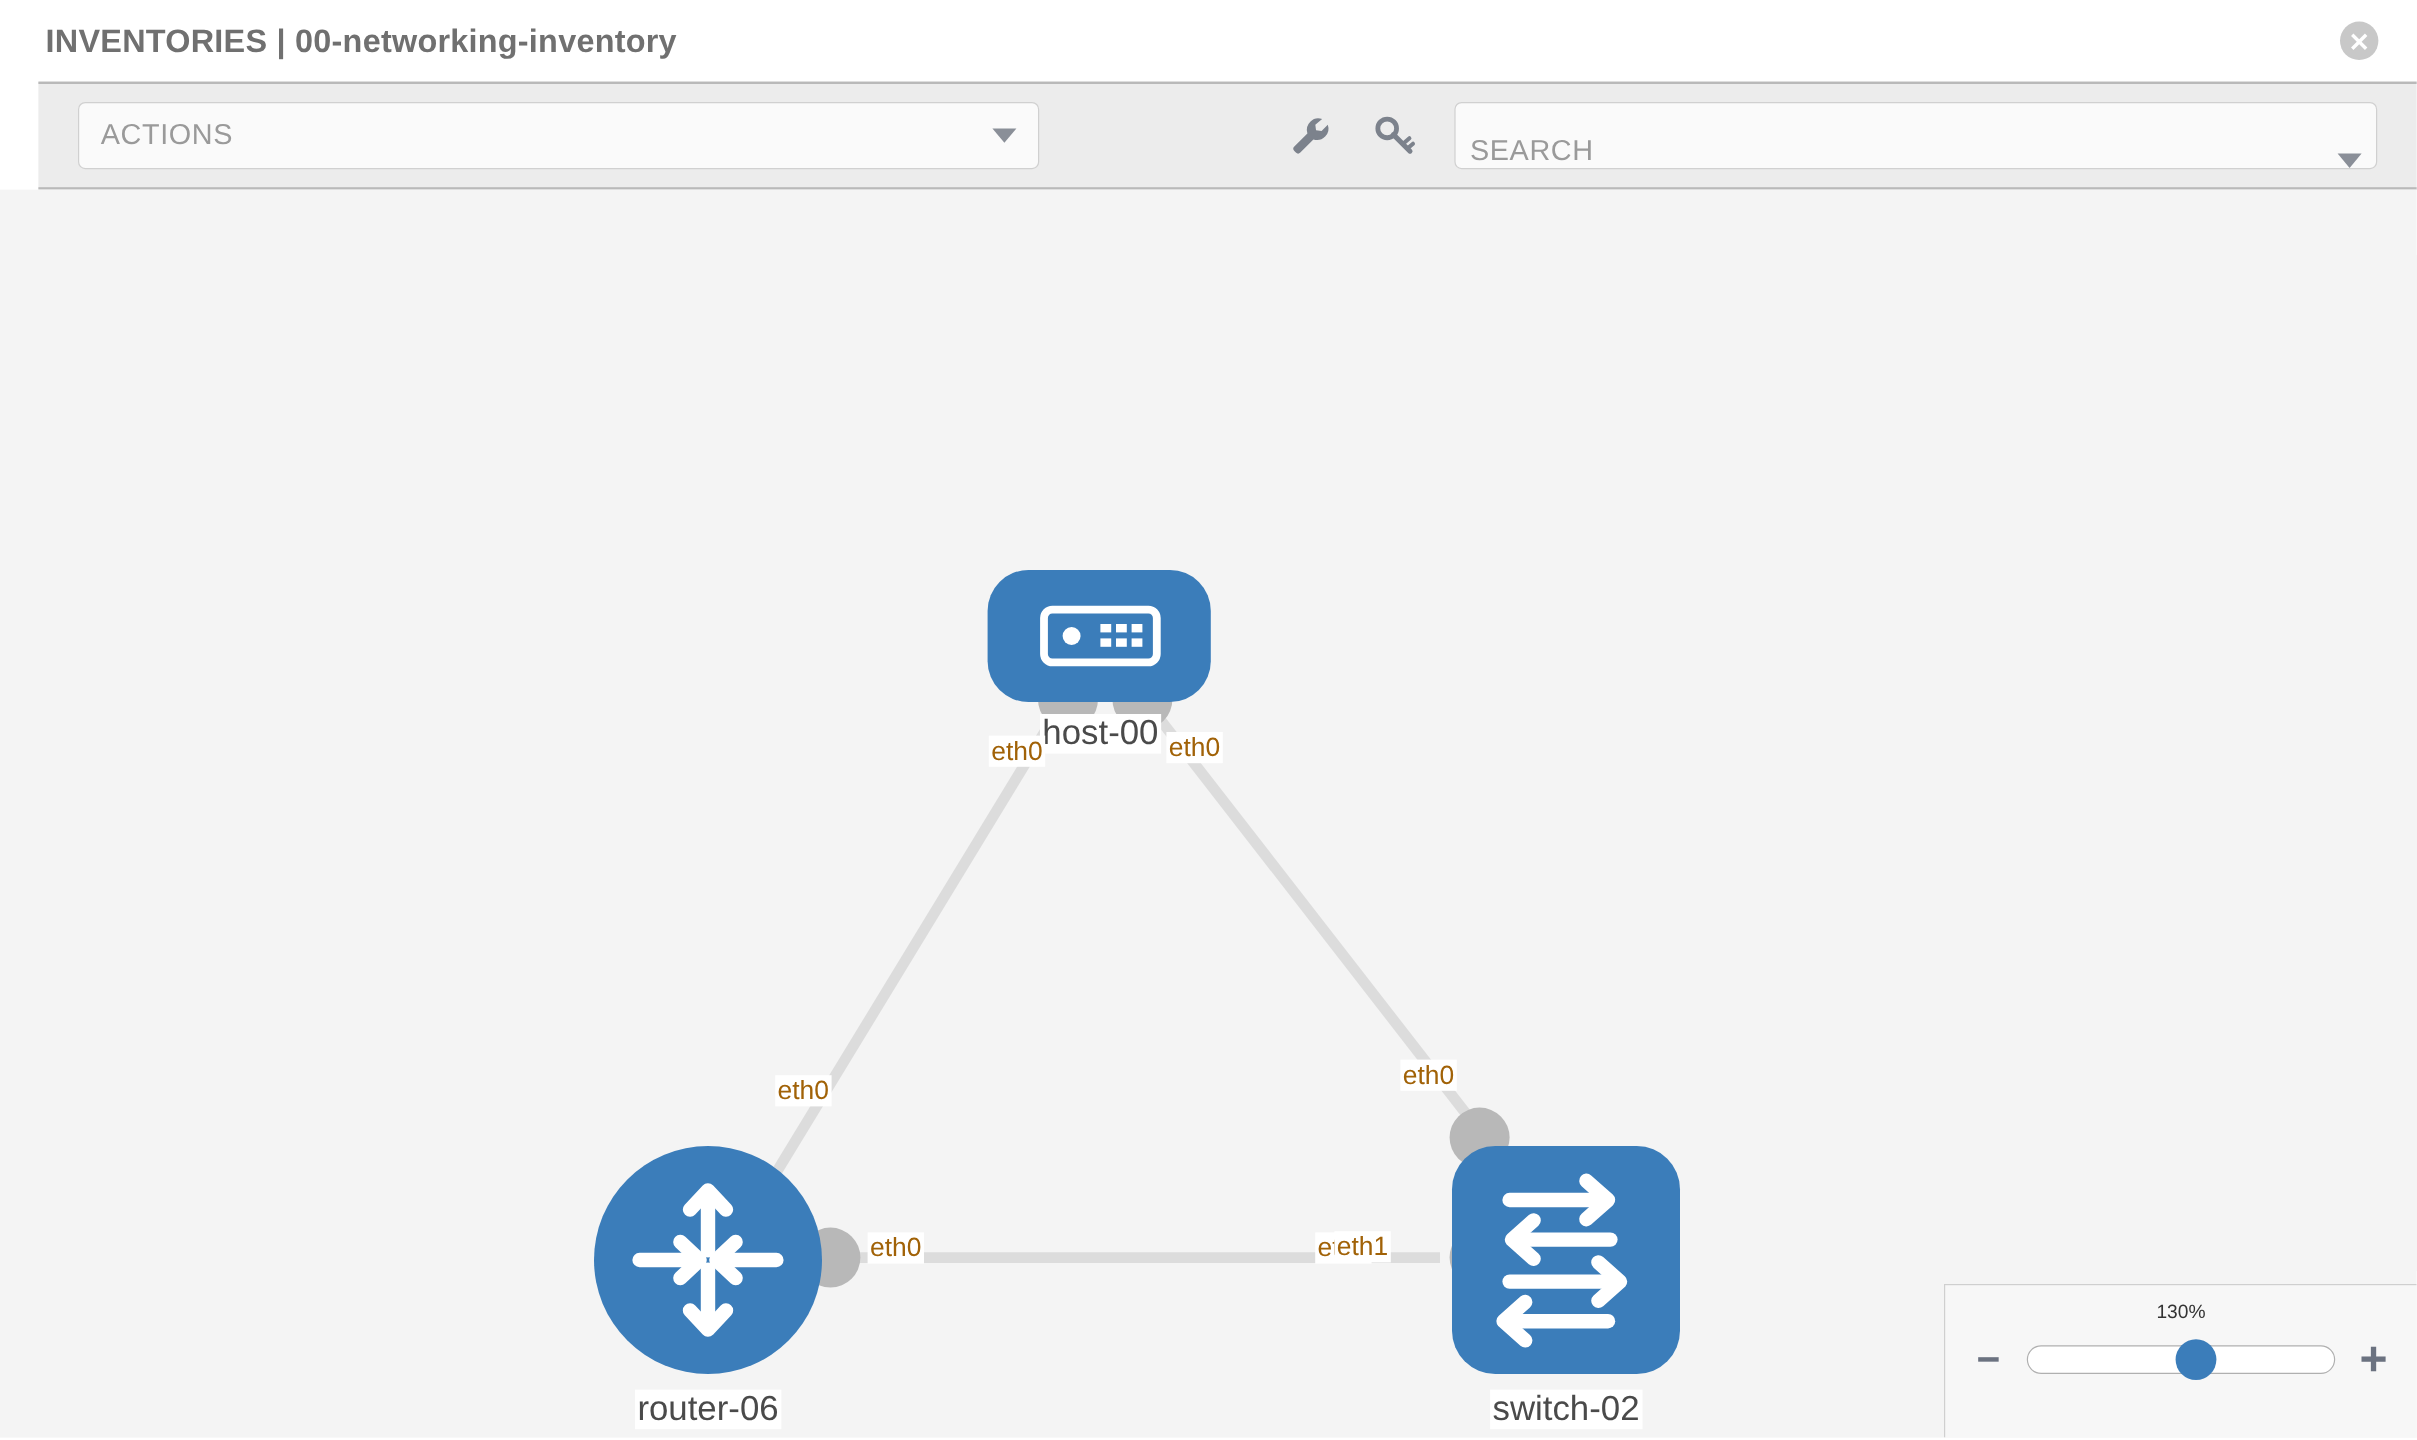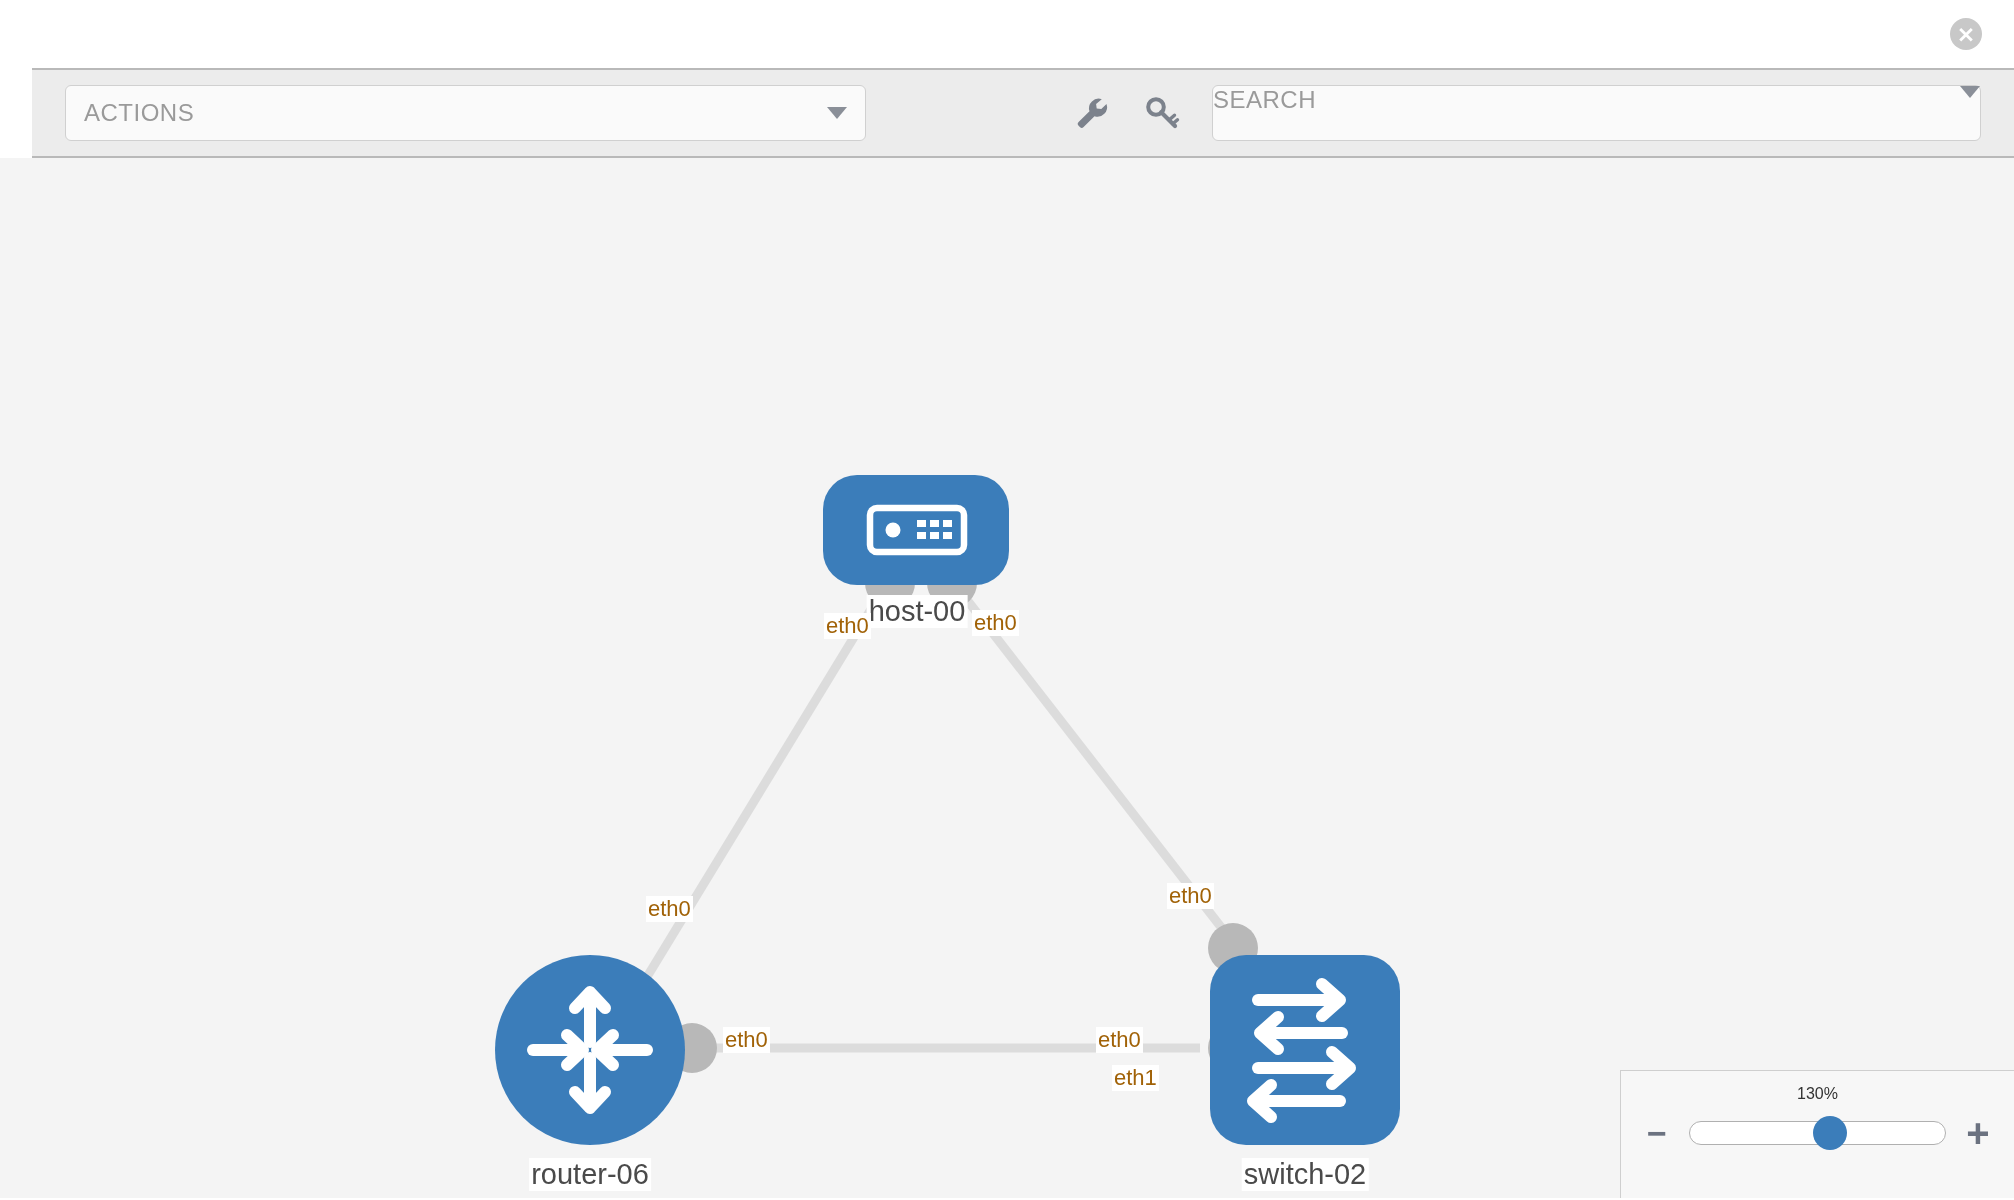--- a/index.html
+++ b/index.html
@@ -92,22 +92,22 @@
     position: absolute;
     left: 1180px;
     right: 33px;
     top: 50%;
     transform: translateY(-50%);
     height: 56px;
     background: #fafafa;
     border: 1px solid #d0d0d0;
     border-radius: 6px;
     display: flex;
-    align-items: flex-start;
-    padding: 0 0;
+    align-items: flex-end;
+    padding: 0 12px;
   }
   .search-box input {
     flex: 1;
     border: none;
     outline: none;
     background: transparent;
     font-family: "Liberation Sans", sans-serif;
     font-size: 24px;
     color: #5a5a5a;
     letter-spacing: 0.5px;
@@ -199,20 +199,21 @@
     border-radius: 50%;
     background: #3b7dba;
     transform: translate(-50%, -50%);
     cursor: grab;
   }
 </style>
 </head>
 <body>
 
 <div class="header">
+  <div class="page-title">INVENTORIES | 00-networking-inventory</div>
   <div class="close-btn">
     <svg width="18" height="18" viewBox="0 0 18 18">
       <path d="M4.2 3 L9 7.8 L13.8 3 L15.8 5 L11 9.8 L15.8 14.6 L13.8 16.6 L9 11.8 L4.2 16.6 L2.2 14.6 L7 9.8 L2.2 5 Z" fill="#ffffff"></path>
     </svg>
   </div>
 </div>
 
 <div class="toolbar">
 
   <div class="actions-select">
@@ -310,21 +311,21 @@
   <div class="node-label" style="left:917px; top:437px;">host-00</div>
   <div class="node-label" style="left:590px; top:1000px;">router-06</div>
   <div class="node-label" style="left:1305px; top:1000px;">switch-02</div>
 
   <div class="edge-label" style="left:824px; top:455px;">eth0</div>
   <div class="edge-label" style="left:972px; top:452px;">eth0</div>
   <div class="edge-label" style="left:646px; top:738px;">eth0</div>
   <div class="edge-label" style="left:1167px; top:725px;">eth0</div>
   <div class="edge-label" style="left:723px; top:869px;">eth0</div>
   <div class="edge-label" style="left:1096px; top:869px;">eth0</div>
-  <div class="edge-label" style="left:1112px; top:907px;">eth1</div>
+  <div class="edge-label" style="left:1112px; top:868px;">eth1</div>
 
   <div class="zoom-panel">
     <div class="zoom-value">130%</div>
     <div class="zoom-row">
       <span class="zoom-minus">−</span>
       <div class="zoom-track">
         <div class="zoom-thumb" id="zoom-thumb" style="left: 55%;"></div>
       </div>
       <span class="zoom-plus">+</span>
     </div>

